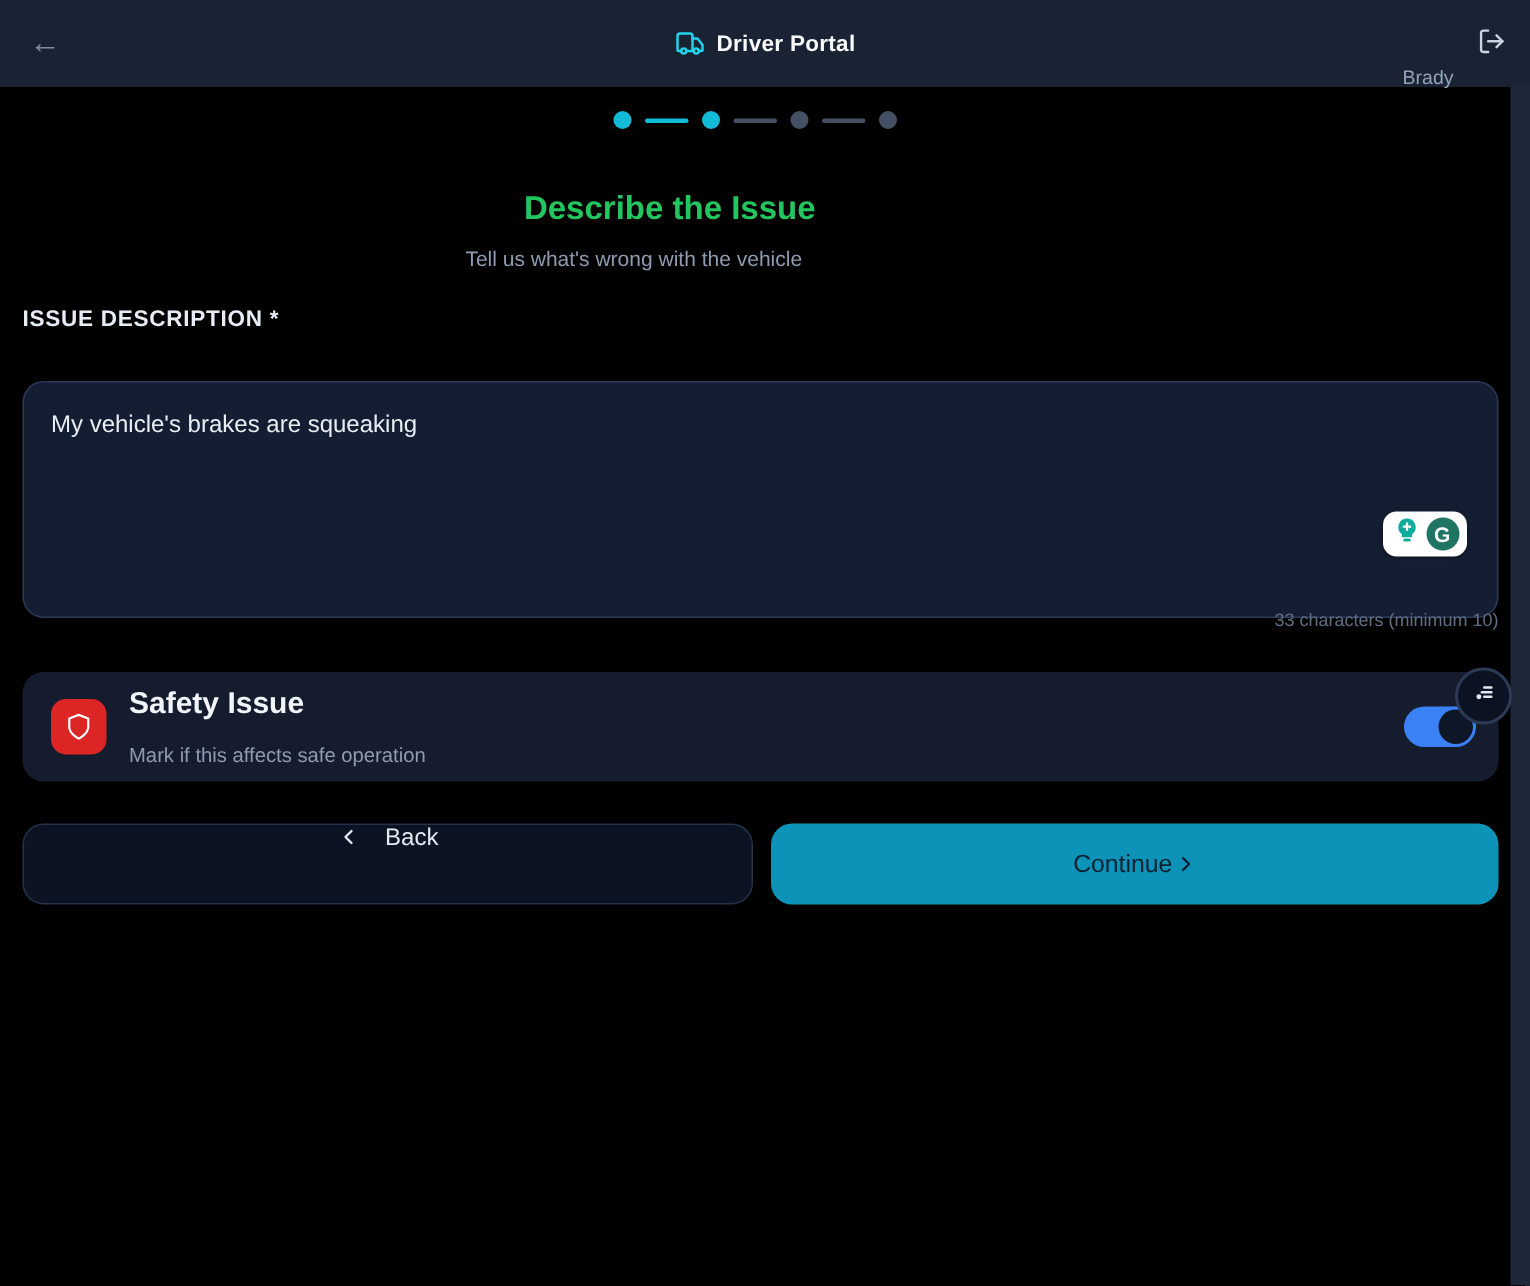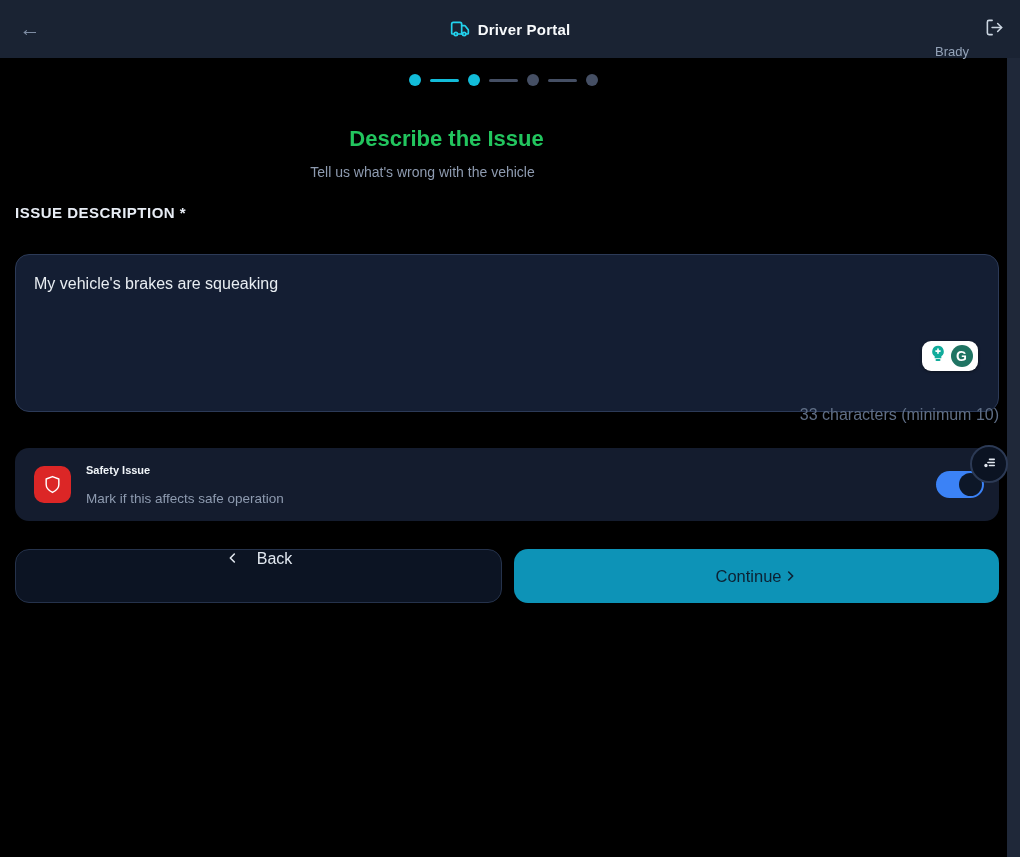--- a/index.html
+++ b/index.html
@@ -47,29 +47,29 @@
                     padding:18px 18px; color:#e8edf2; font-size:16px; line-height:1.4;
                     font-family:"Liberation Sans","DejaVu Sans",sans-serif;
                     resize:none; outline:none;margin-top:22px; }
   .grammarly-pill { position:absolute; top:341px; left:922px; width:56px; height:30px;
                     background:#fff; border-radius:9px; display:flex; align-items:center;
                     justify-content:center; gap:3px; cursor:pointer; box-shadow:0 1px 3px rgba(0,0,0,.4); }
   .g-circle { width:22px; height:22px; border-radius:50%; background:#1f7463; color:#fff;
               font-size:14px; font-weight:700; display:flex; align-items:center;
               justify-content:center; line-height:1; }
   .char-counter { position:absolute; top:406px; left:15px; width:984px; text-align:right;
-                  color:#5f6e86; font-size:16px; }
+                  color:#5f6e86; font-size:12px; }
 
   
   .safety-card { position:absolute; top:448px; left:15px; width:984px; height:73px;
                  background:#141c2e; border-radius:14px; display:flex; align-items:center; }
   .shield-box { width:37px; height:37px; border-radius:10px; background:#dc2626;
                 margin-left:19px; display:flex; align-items:center; justify-content:center; }
   .safety-text { margin-left:15px; display:flex; flex-direction:column; gap:3px; }
-  .safety-title { color:#f1f5f9; font-size:11px; font-weight:600; }
+  .safety-title { color:#f1f5f9; font-size:20px; font-weight:600; }
   .safety-sub { color:#8e9bb0; font-size:13.5px;margin-top:12px; }
   .toggle { position:absolute; right:15px; top:23px; width:48px; height:27px;
             border-radius:14px; background:#3b4961; cursor:pointer; }
   .toggle.on { background:#3b82f6; }
   .toggle .knob { position:absolute; top:2px; left:2px; width:23px; height:23px;
                   border-radius:50%; background:#0d1728; transition:left .15s; }
   .toggle.on .knob { left:23px; }
   .ext-badge { position:absolute; top:445px; left:970px; width:38px; height:38px;
                border-radius:50%; background:#0b1322; border:2px solid #2c3a55;
                display:flex; align-items:center; justify-content:center; cursor:pointer; z-index:5; }

